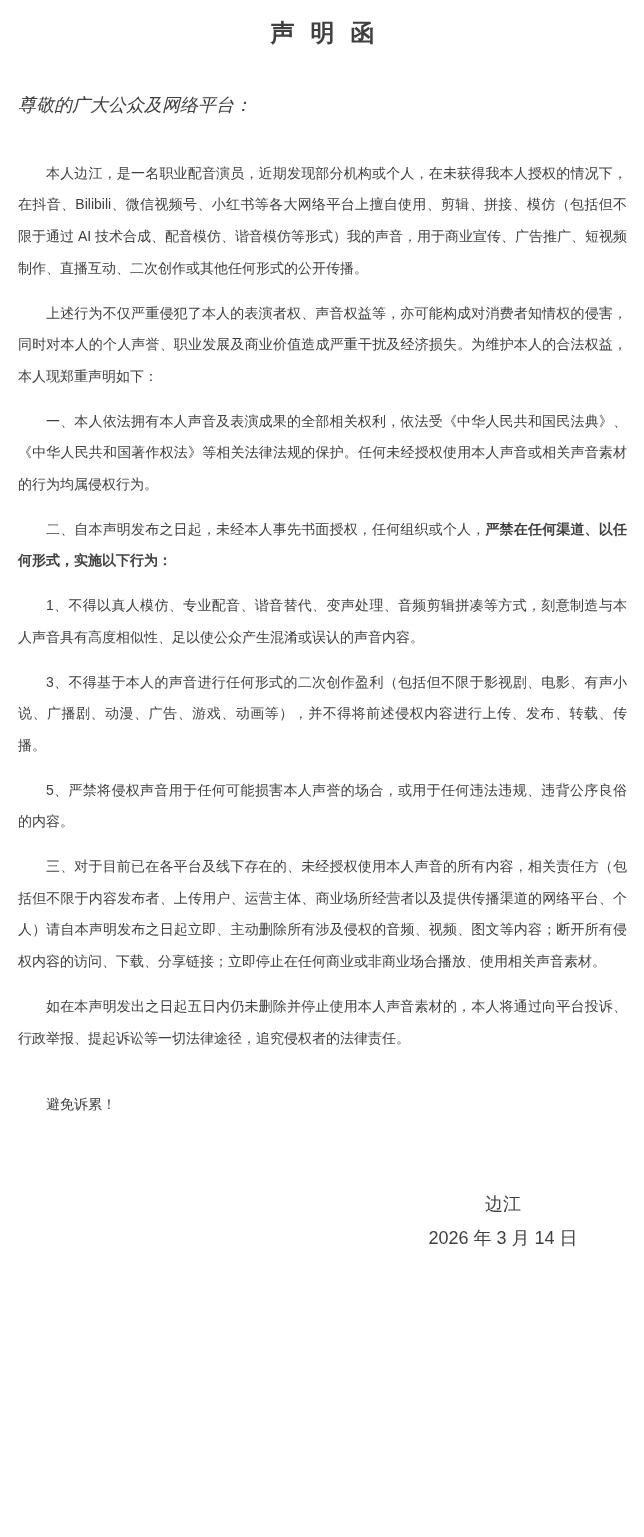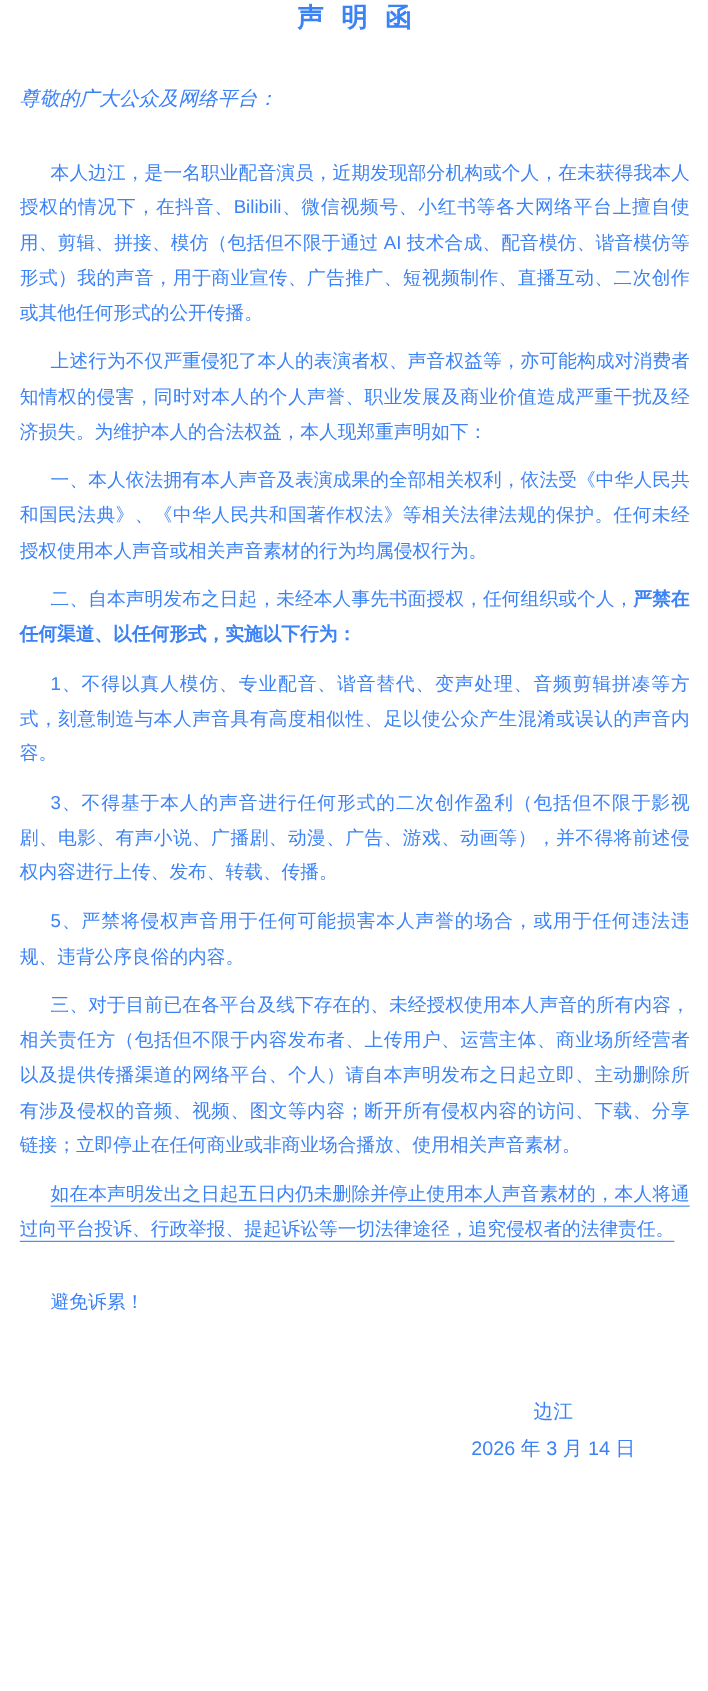--- a/index.html
+++ b/index.html
@@ -6,58 +6,57 @@
     margin: 0;
     padding: 0;
     background: #ffffff;
   }
   .page {
     position: relative;
     width: 644px;
     height: 1537px;
     margin: 0 auto;
     background: #ffffff;
-    color: #3b82f6;
+    color: #404040;
     font-family: "Liberation Sans", sans-serif;
     overflow: hidden;
     box-sizing: border-box;
-    padding: 2px 17px 0 18px;
+    padding: 18px 17px 0 18px;
   }
   .title {
     margin: 0;
     font-size: 24px;
     font-weight: 700;
     line-height: 30px;
     text-align: center;
     letter-spacing: 16px;
     text-indent: 16px;
     white-space: nowrap;
   }
   .greeting {
     margin: 42px 0 0 0;
     font-size: 18px;
     line-height: 31.7px;
     text-align: left;
     font-style: italic;
   }
   .paragraphs p {
     margin: 13px 0 0 0;
-    font-size: 17px;
+    font-size: 14px;
     line-height: 31.7px;
     text-align: justify;
     text-indent: 28px;
   }
   .paragraphs p:first-child {
     margin-top: 36px;
   }
   .paragraphs p.gap-before {
     margin-top: 35px;
   }
   .paragraphs p.underlined {
-    text-decoration: underline;
     text-underline-offset: 5px;
   }
   .paragraphs p b {
     font-weight: 700;
   }
   .signature-block {
     margin-top: 68px;
     margin-left: auto;
     margin-right: 49px;
     width: 150px;

